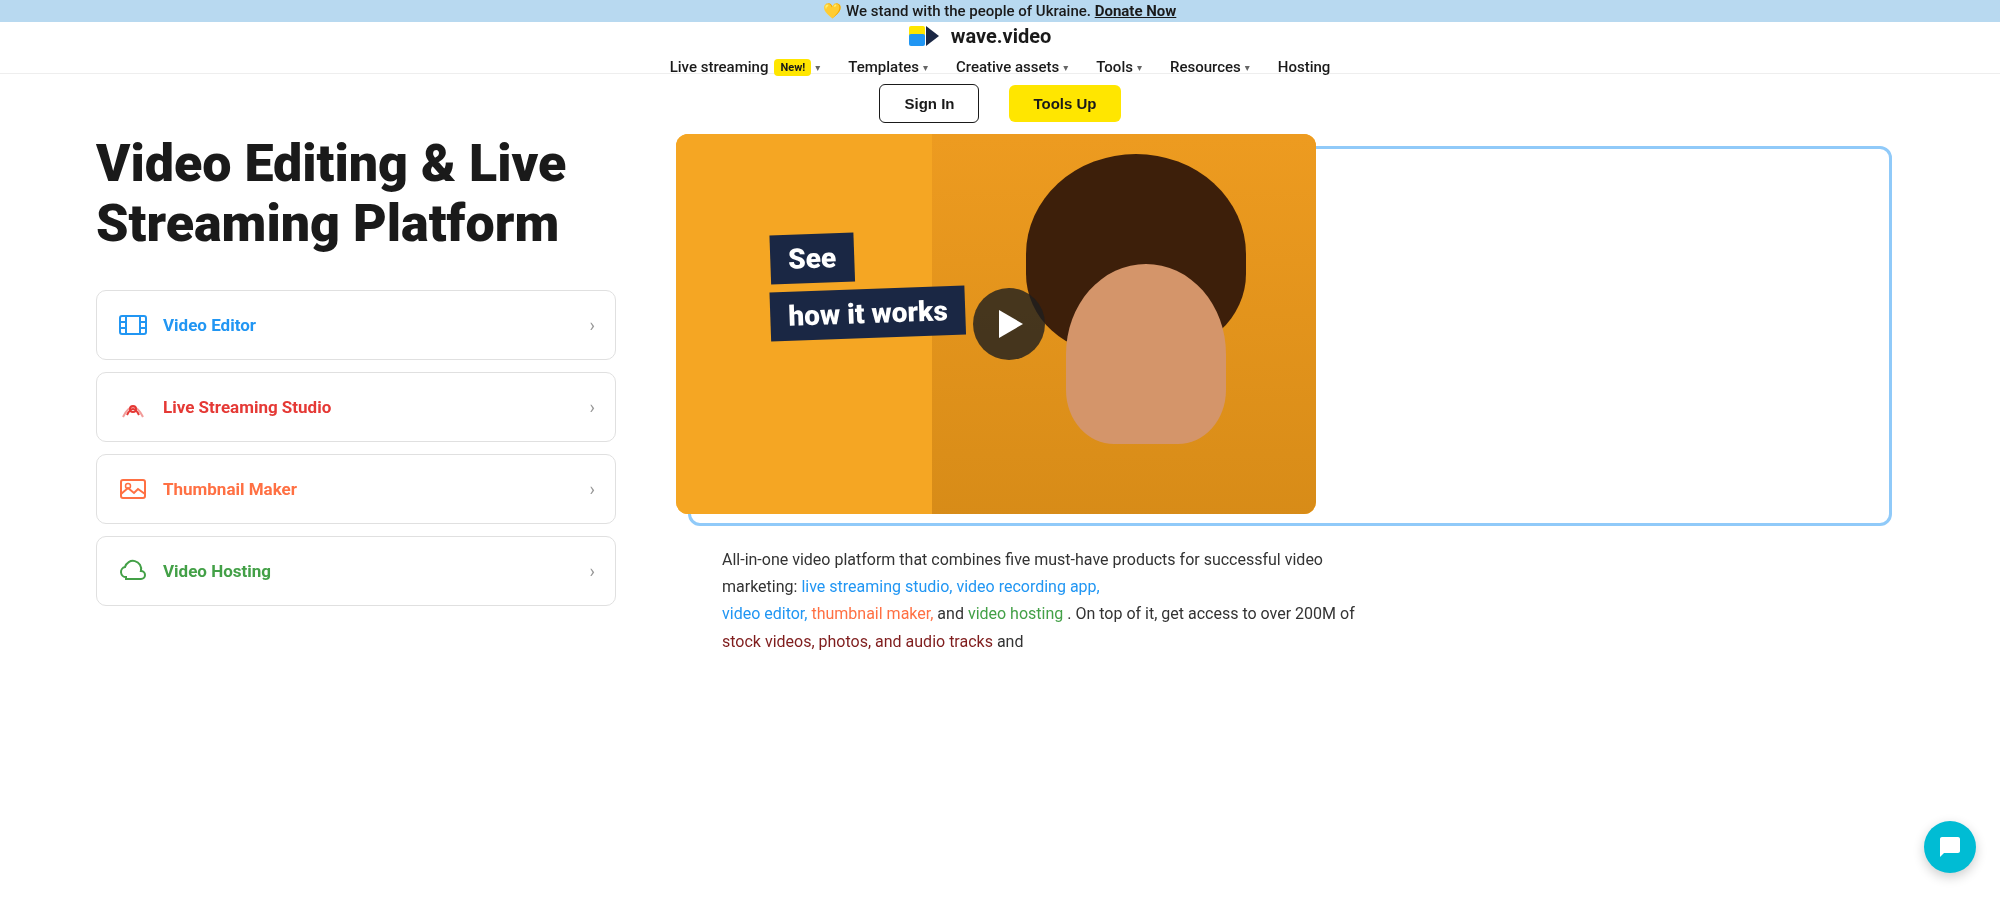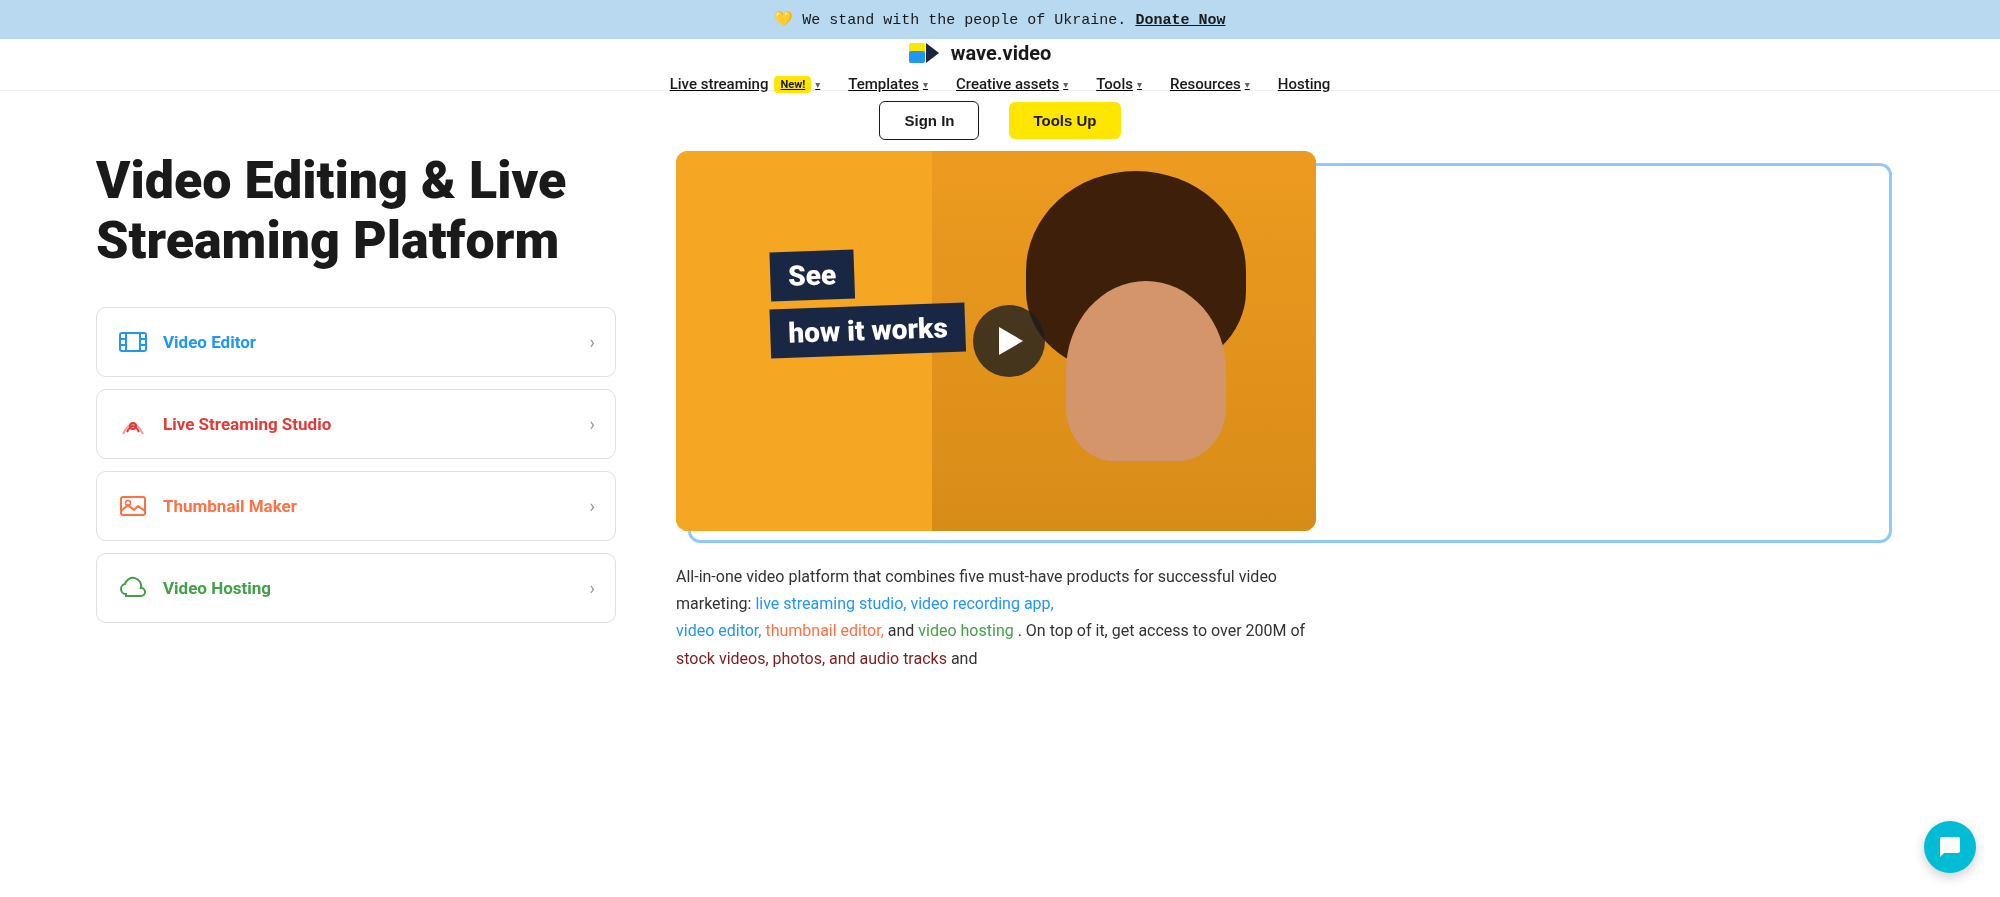--- a/index.html
+++ b/index.html
@@ -2,25 +2,24 @@
 <html><head>
   <meta charset="utf-8">
   <style>
     * { margin: 0; padding: 0; box-sizing: border-box; }
     body { font-family: -apple-system, BlinkMacSystemFont, 'Segoe UI', Roboto, sans-serif; background: #fff; overflow-x: hidden; }
 
     
     .top-banner {
       background: #b8d9f0;
       text-align: center;
-      padding: 10px 20px;
+      padding: 2px 20px;
       font-size: 15px;
       font-weight: 500;
       color: #1a1a1a;
-      font-family: Liberation Mono, monospace;
     }
     .top-banner a { color: #1a1a1a; font-weight: 700; text-decoration: underline; }
 
     
     .navbar {
       display: flex;
       align-items: center;
       padding: 0 40px;
       height: 52px;
       background: #fff;
@@ -40,21 +39,20 @@
     }
     .logo-icon {
       width: 36px;
       height: 28px;
       position: relative;
     }
     .nav-links {
       display: flex;
       gap: 4px;
       flex: 1;
-      text-decoration: underline;
     }
     .nav-item {
       display: flex;
       align-items: center;
       gap: 4px;
       padding: 8px 12px;
       font-size: 15px;
       color: #1a1a1a;
       cursor: pointer;
       border-radius: 6px;
@@ -244,20 +242,21 @@
       z-index: -1;
     }
 
     
     .description {
       margin-top: 32px;
       font-size: 16px;
       line-height: 1.7;
       color: #333;
       max-width: 640px;
+      margin-left: 46px;
     }
     .link-blue { color: #2196F3; text-decoration: none; }
     .link-orange { color: #FF7043; text-decoration: none; }
     .link-green { color: #43A047; text-decoration: none; }
     .link-purple { color: #7f1d1d; text-decoration: none; }
 
     
     .chat-bubble {
       position: fixed;
       bottom: 24px;
@@ -420,21 +419,21 @@
       </div>
       <div class="video-blue-border"></div>
     </div>
 
     <div class="description">
       <span>All-in-one video platform that combines five must-have products for successful video marketing: </span>
       <a href="#" class="link-blue">live streaming studio, video recording app,</a>
       <br>
       <a href="#" class="link-blue">video editor,</a>
       <span> </span>
-      <a href="#" class="link-orange">thumbnail editor,</a>
+      <a href="#" class="link-orange">thumbnail maker,</a>
       <span> and </span>
       <a href="#" class="link-green">video hosting</a>
       <span>. On top of it, get access to over 200M of </span>
       <a href="#" class="link-purple">stock videos, photos, and audio tracks</a>
       <span> and</span>
     </div>
   </div>
 
 </div>
 

